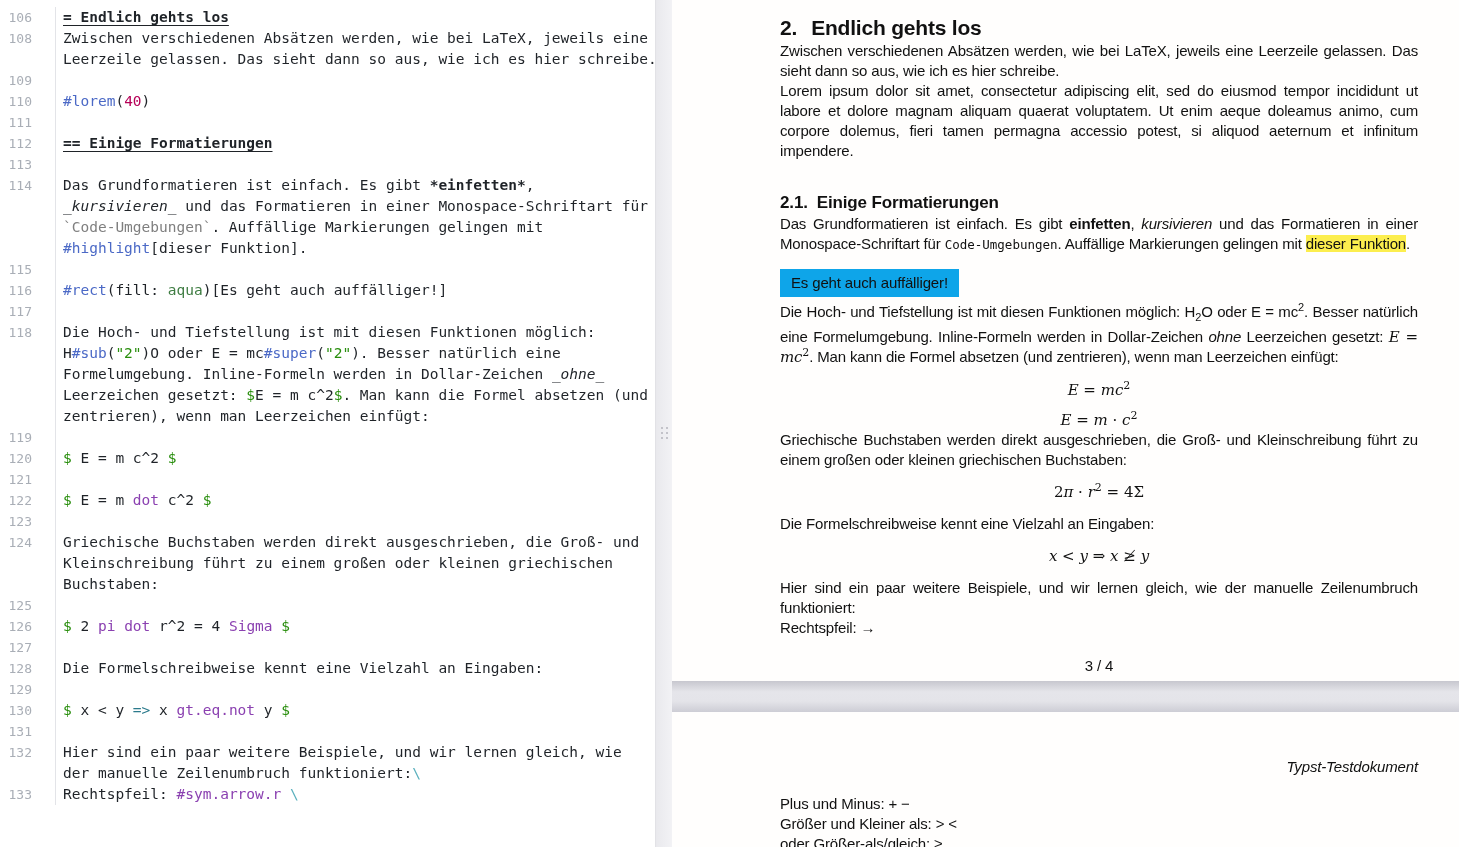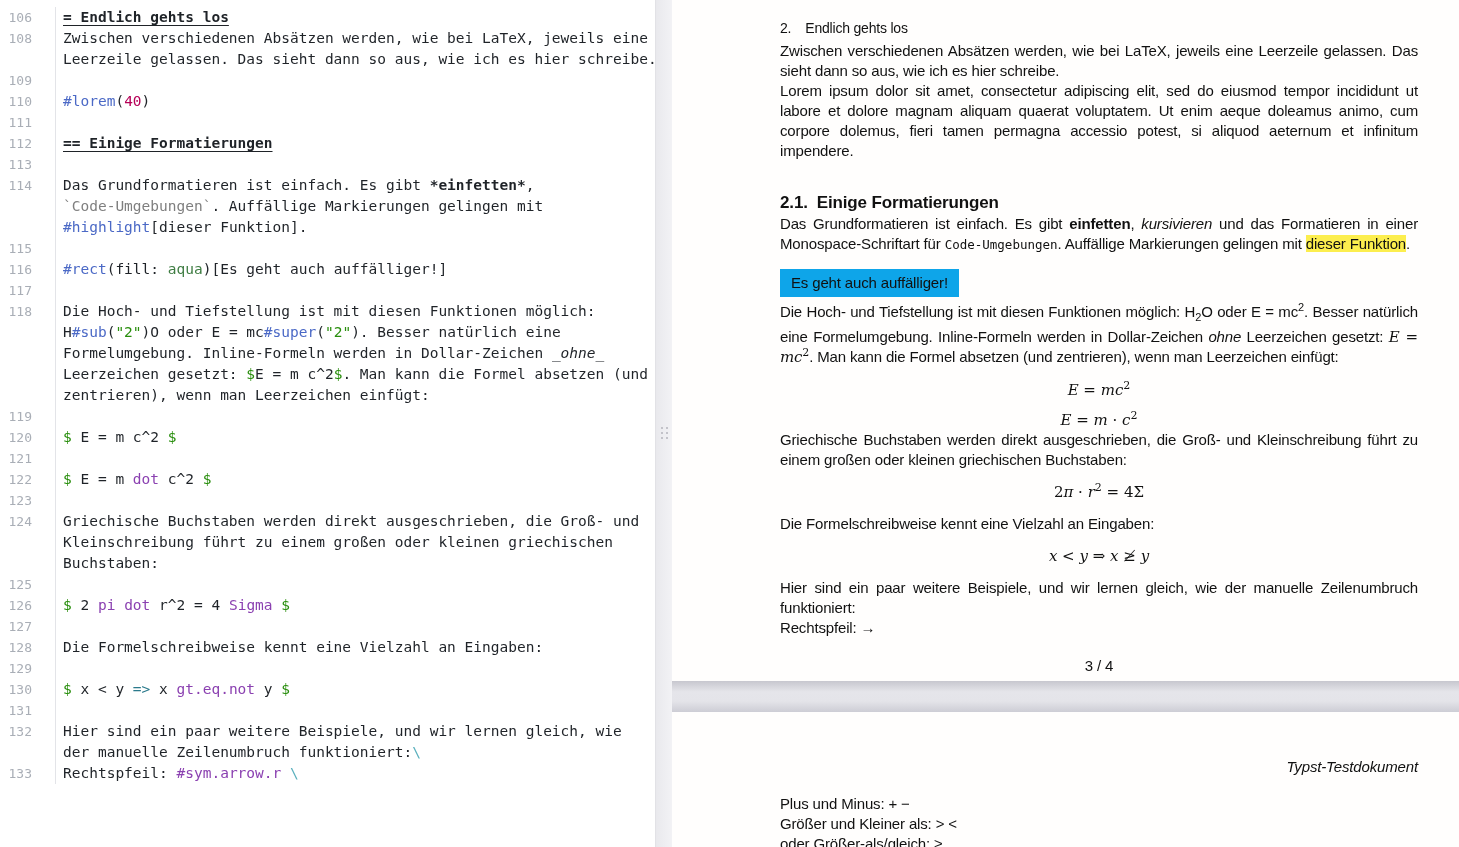--- a/index.html
+++ b/index.html
@@ -38,21 +38,21 @@
 
   
   .preview{flex:1;background:#fff;overflow:hidden;color:#111;}
   .page{background:#fffefd;}
   .page3{height:681px;box-sizing:border-box;padding:15px 41px 0 108px;}
   .pgap{height:31px;background:linear-gradient(#c7c7cf,#e5e5ea 35%,#e4e4e9 65%,#cdcdd5);}
   .page4{height:135px;box-sizing:border-box;padding:45px 41px 0 108px;}
 
   .doc{font-size:15px;line-height:20px;letter-spacing:-0.15px;}
   .doc p{margin:0;text-align:justify;}
-  h1.dh1{font-size:14px;font-weight:400;letter-spacing:-0.2px;margin:0;line-height:26px;}
+  h1.dh1{font-size:21px;font-weight:700;letter-spacing:-0.2px;margin:0;line-height:26px;}
   h2.dh2{font-size:17px;font-weight:700;margin:31px 0 0 0;line-height:22px;}
   .hnum{margin-right:14px;}
   .hnum2{margin-right:9px;}
   .mt1{margin-top:15px;} .mt2{margin-top:14px;} .mt3{margin-top:13px;}
   .aqua{display:table;margin-top:14px;padding:4px 11px;background:#0ea5e9;}
   .formula{margin-top:12px;text-align:center;font-size:15px;letter-spacing:0;}
   .mi{font-family:"DejaVu Serif","Liberation Serif",serif;font-style:italic;}
   .mn,.mo{font-family:"DejaVu Serif","Liberation Serif",serif;}
   .msup{font-family:"DejaVu Serif","Liberation Serif",serif;vertical-align:super;font-size:11px;line-height:0;}
   .sub{vertical-align:sub;font-size:11px;}
@@ -101,20 +101,24 @@
       <div class="cl">
         <span class="gut">113</span>
         <span class="ct"></span>
       </div>
       <div class="cl">
         <span class="gut">114</span>
         <span class="ct"><span>Das Grundformatieren ist einfach. Es gibt </span><span class="b">*einfetten*</span><span>,</span></span>
       </div>
       <div class="cl">
         <span class="gut"></span>
+        <span class="ct"><span class="i">_kursivieren_</span><span> und das Formatieren in einer Monospace-Schriftart für</span></span>
+      </div>
+      <div class="cl">
+        <span class="gut"></span>
         <span class="ct"><span class="raw">`Code-Umgebungen`</span><span>. Auffällige Markierungen gelingen mit</span></span>
       </div>
       <div class="cl">
         <span class="gut"></span>
         <span class="ct"><span class="fn">#highlight</span><span>[dieser Funktion].</span></span>
       </div>
       <div class="cl">
         <span class="gut">115</span>
         <span class="ct"></span>
       </div>

